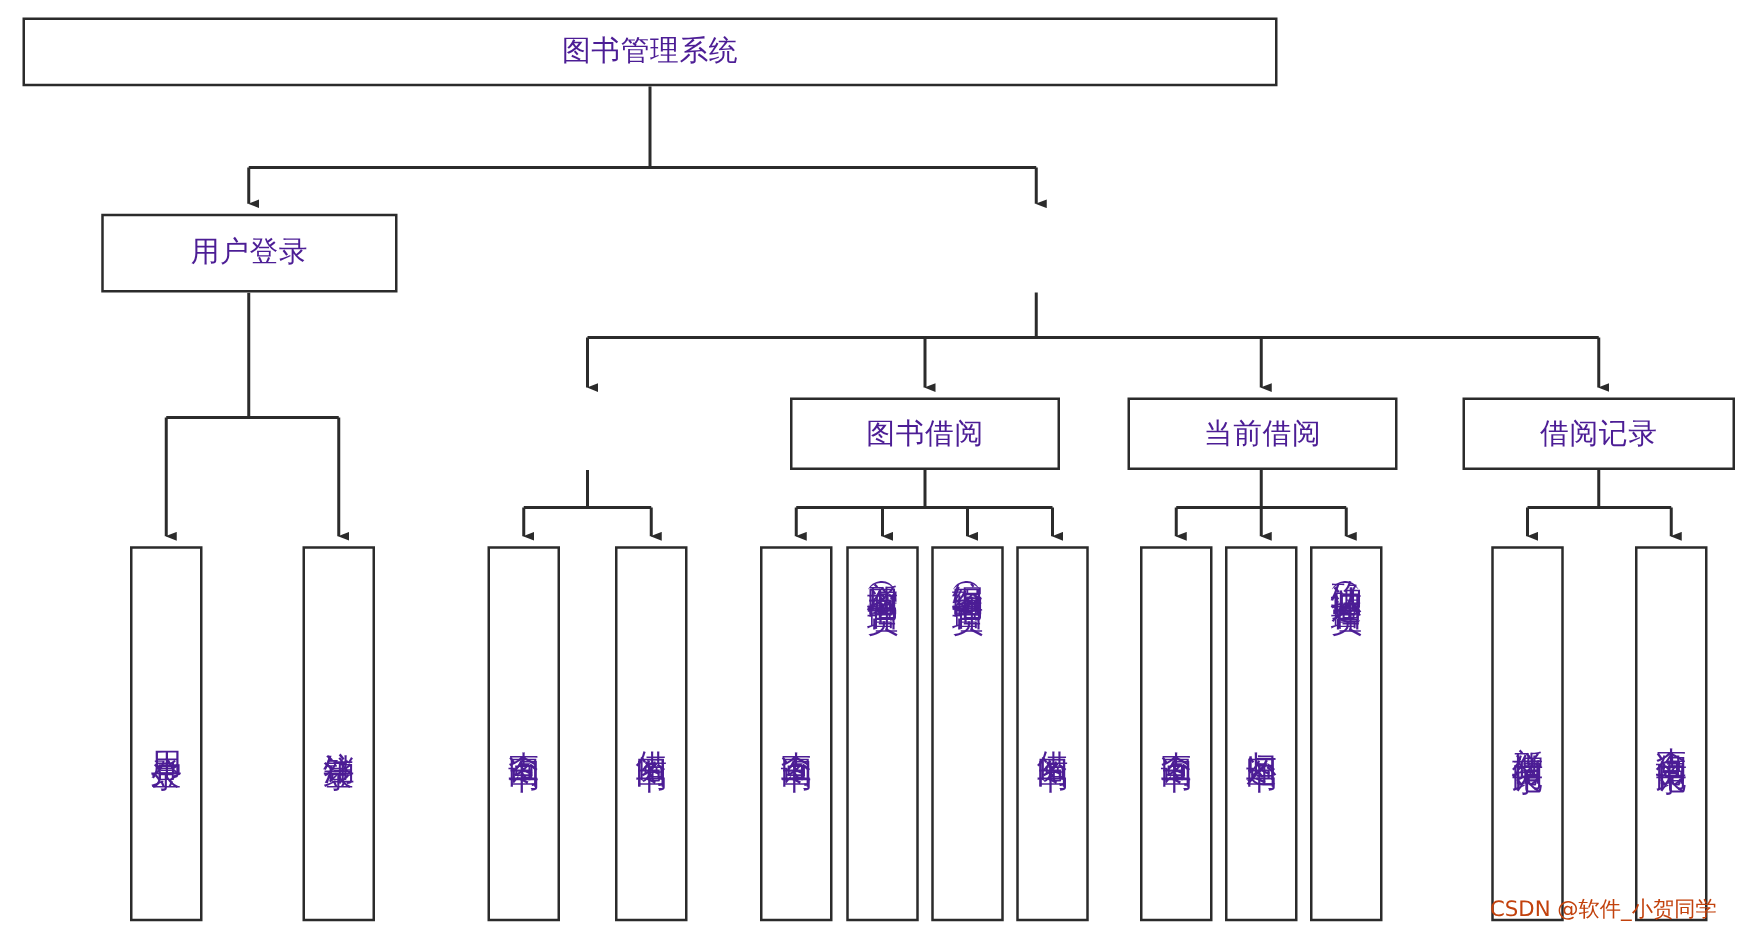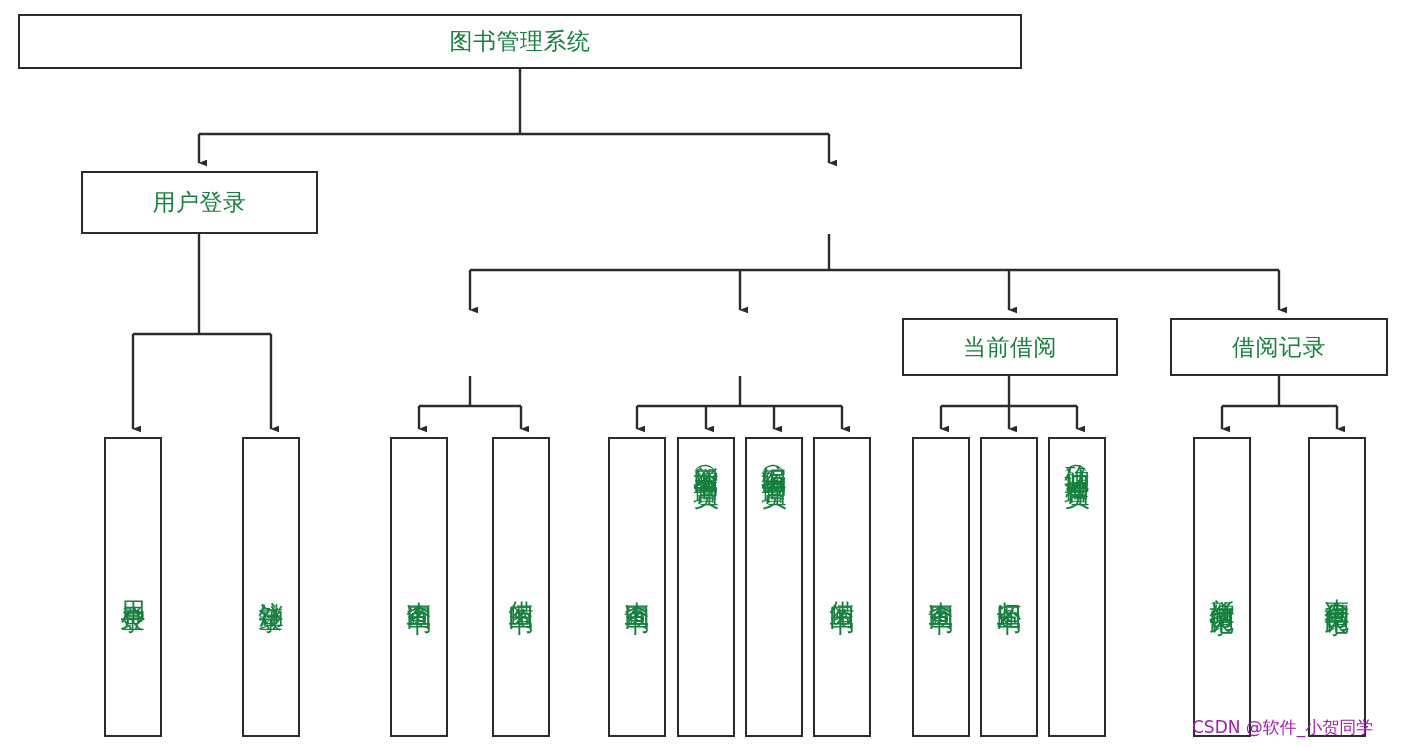--- a/index.html
+++ b/index.html
@@ -30,21 +30,21 @@
     position: absolute;
     box-sizing: border-box;
     background: #ffffff;
     border: 2.2px solid #2b2b2b;
     display: flex;
     align-items: center;
     justify-content: center;
     z-index: 2;
   }
   .node-label {
-    color: #15803d;
+    color: #4c1d95;
     letter-spacing: 0.5px;
     white-space: nowrap;
     line-height: 1.05;
   }
   .node-root .node-label {
     font-size: 23px;
   }
   .node-l2 .node-label {
     font-size: 23px;
   }
@@ -66,21 +66,21 @@
   }
   .node-leaf.leaf-center {
     align-items: center;
     padding-top: 0;
   }
   #watermark {
     position: absolute;
     left: 1192px;
     top: 716px;
     font-size: 17px;
-    color: #a21caf;
+    color: #c2410c;
     white-space: nowrap;
     z-index: 5;
     font-family: "DejaVu Sans", "Liberation Sans", sans-serif;
   }
 </style>
 </head>
 <body>
 
 <div id="diagram-root">
 
@@ -140,20 +140,23 @@
   <div class="node node-root" style="left:18px; top:14px; width:1004px; height:55px;">
     <span class="node-label">图书管理系统</span>
   </div>
 
   <div class="node node-l2" style="left:81px; top:171px; width:237px; height:63px;">
     <span class="node-label">用户登录</span>
   </div>
 
 
 
+  <div class="node node-l3" style="left:632px; top:318px; width:216px; height:58px;">
+    <span class="node-label">图书借阅</span>
+  </div>
 
   <div class="node node-l3" style="left:902px; top:318px; width:216px; height:58px;">
     <span class="node-label">当前借阅</span>
   </div>
 
   <div class="node node-l3" style="left:1170px; top:318px; width:218px; height:58px;">
     <span class="node-label">借阅记录</span>
   </div>
 
   <div class="node node-leaf leaf-center" style="left:104px; top:437px; width:58px; height:300px;">

